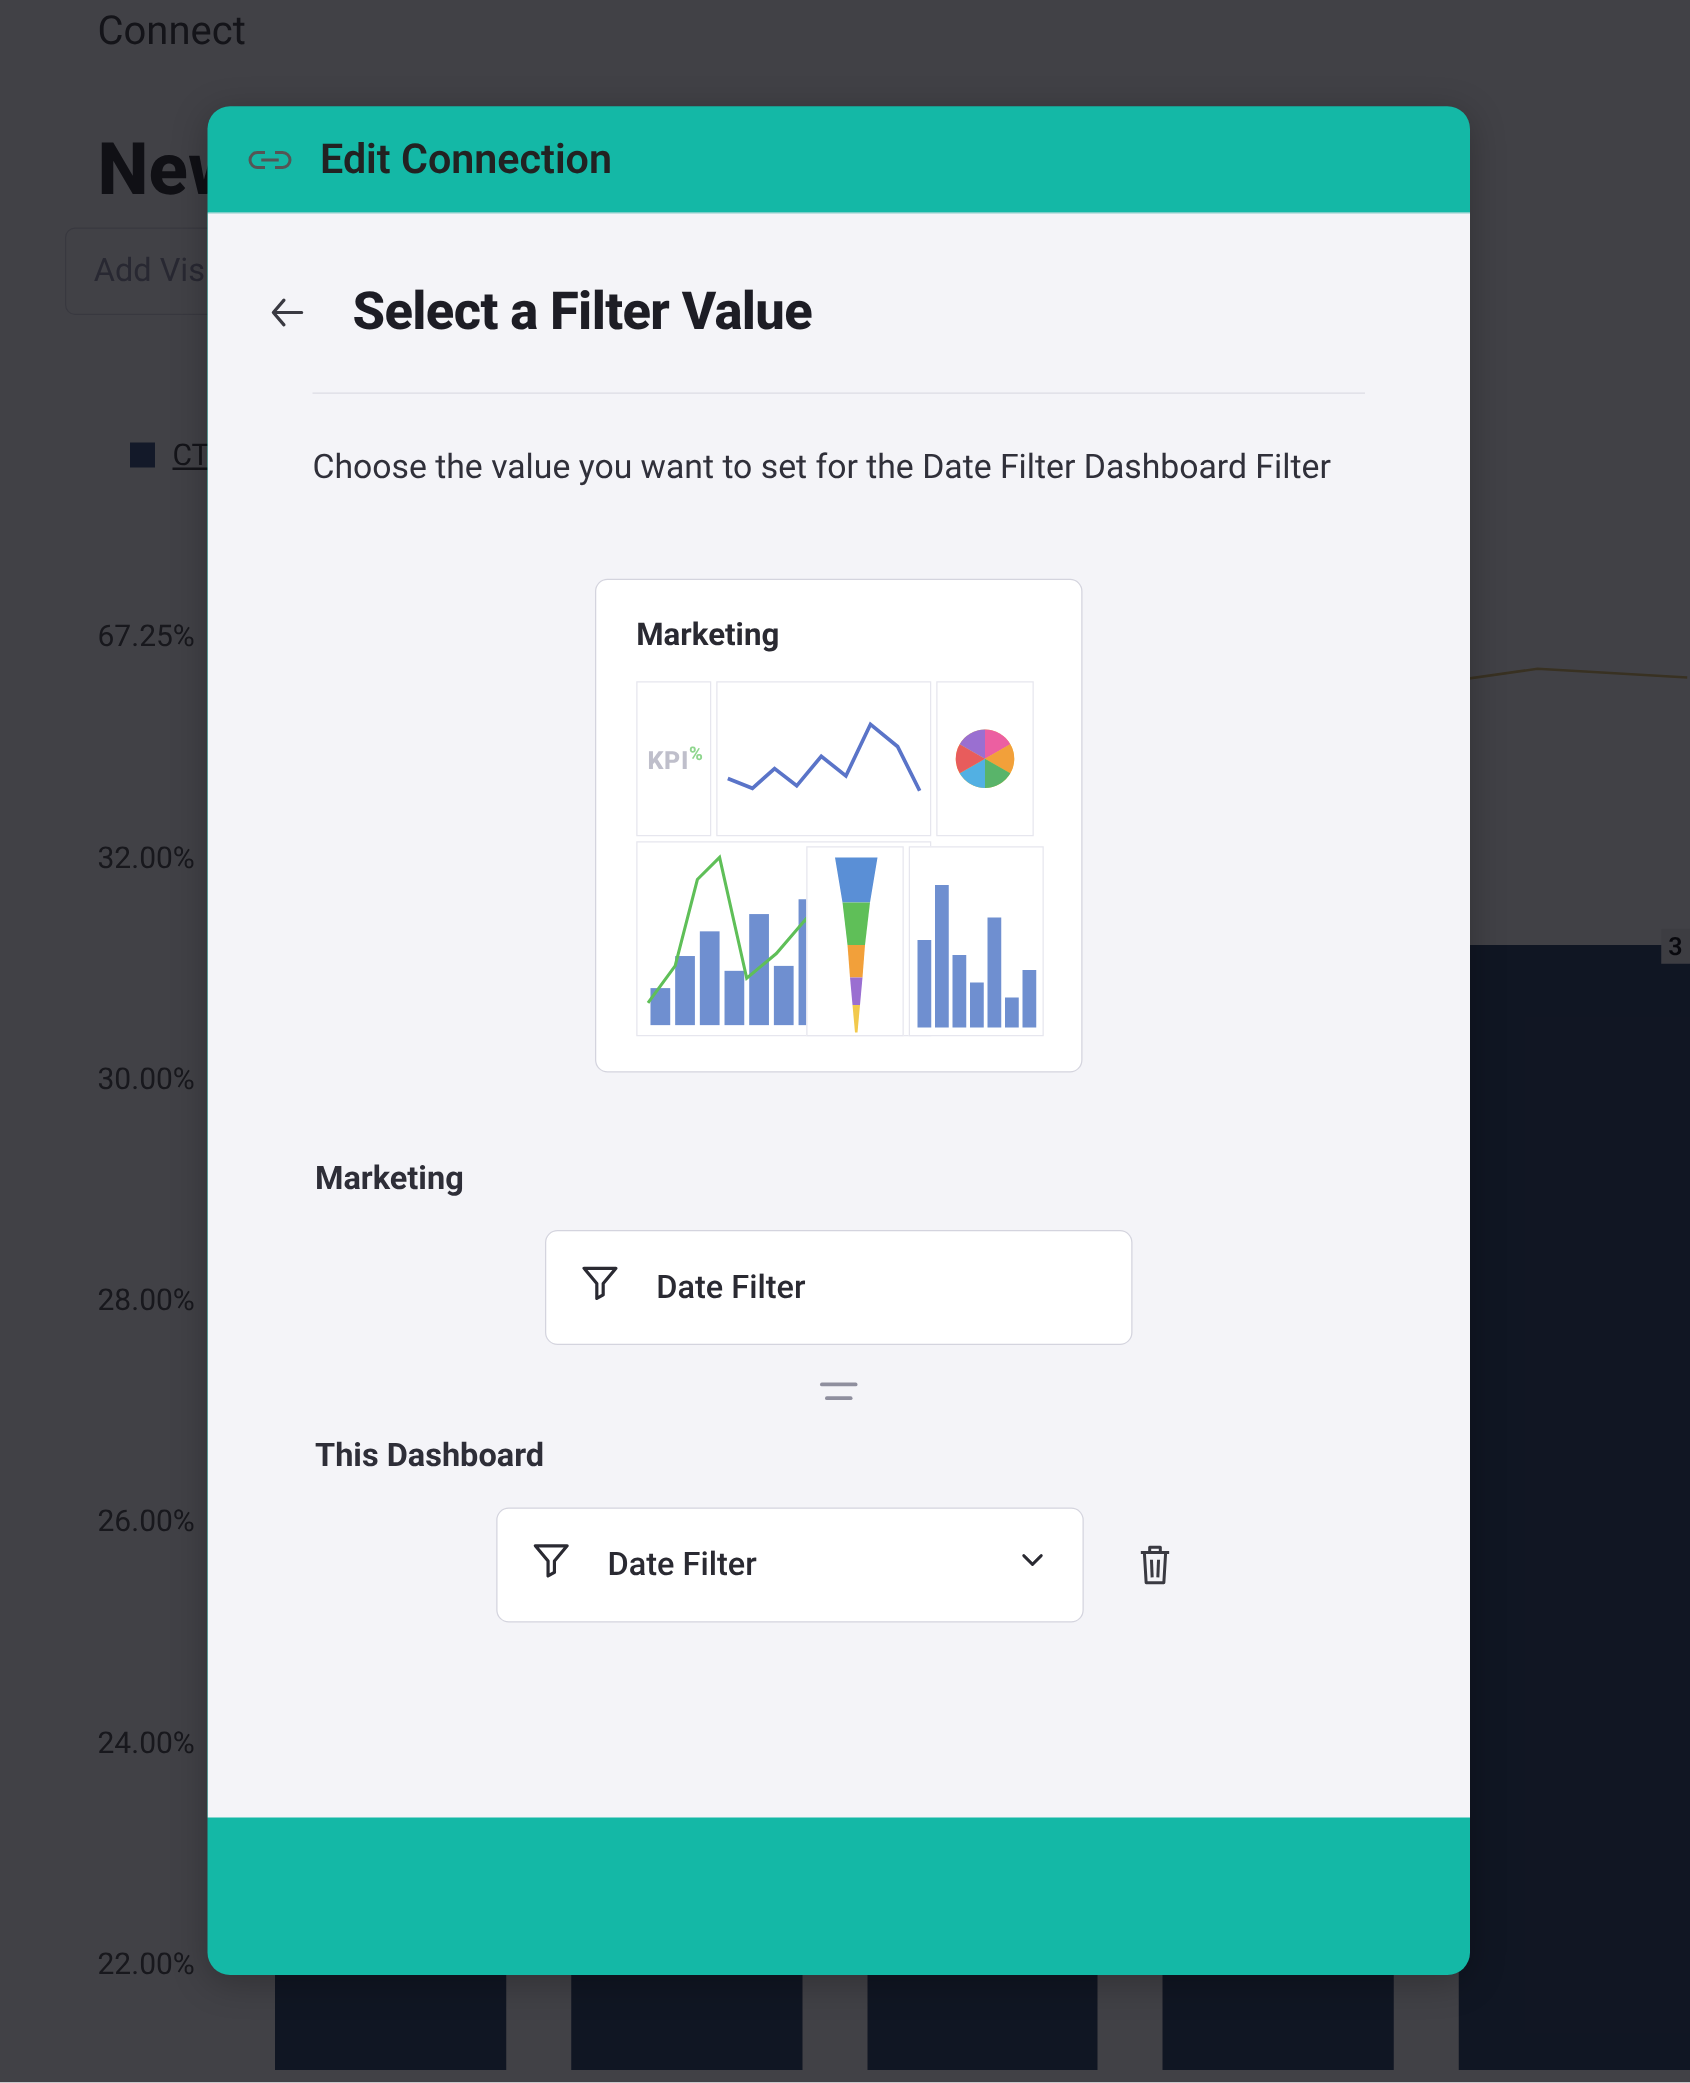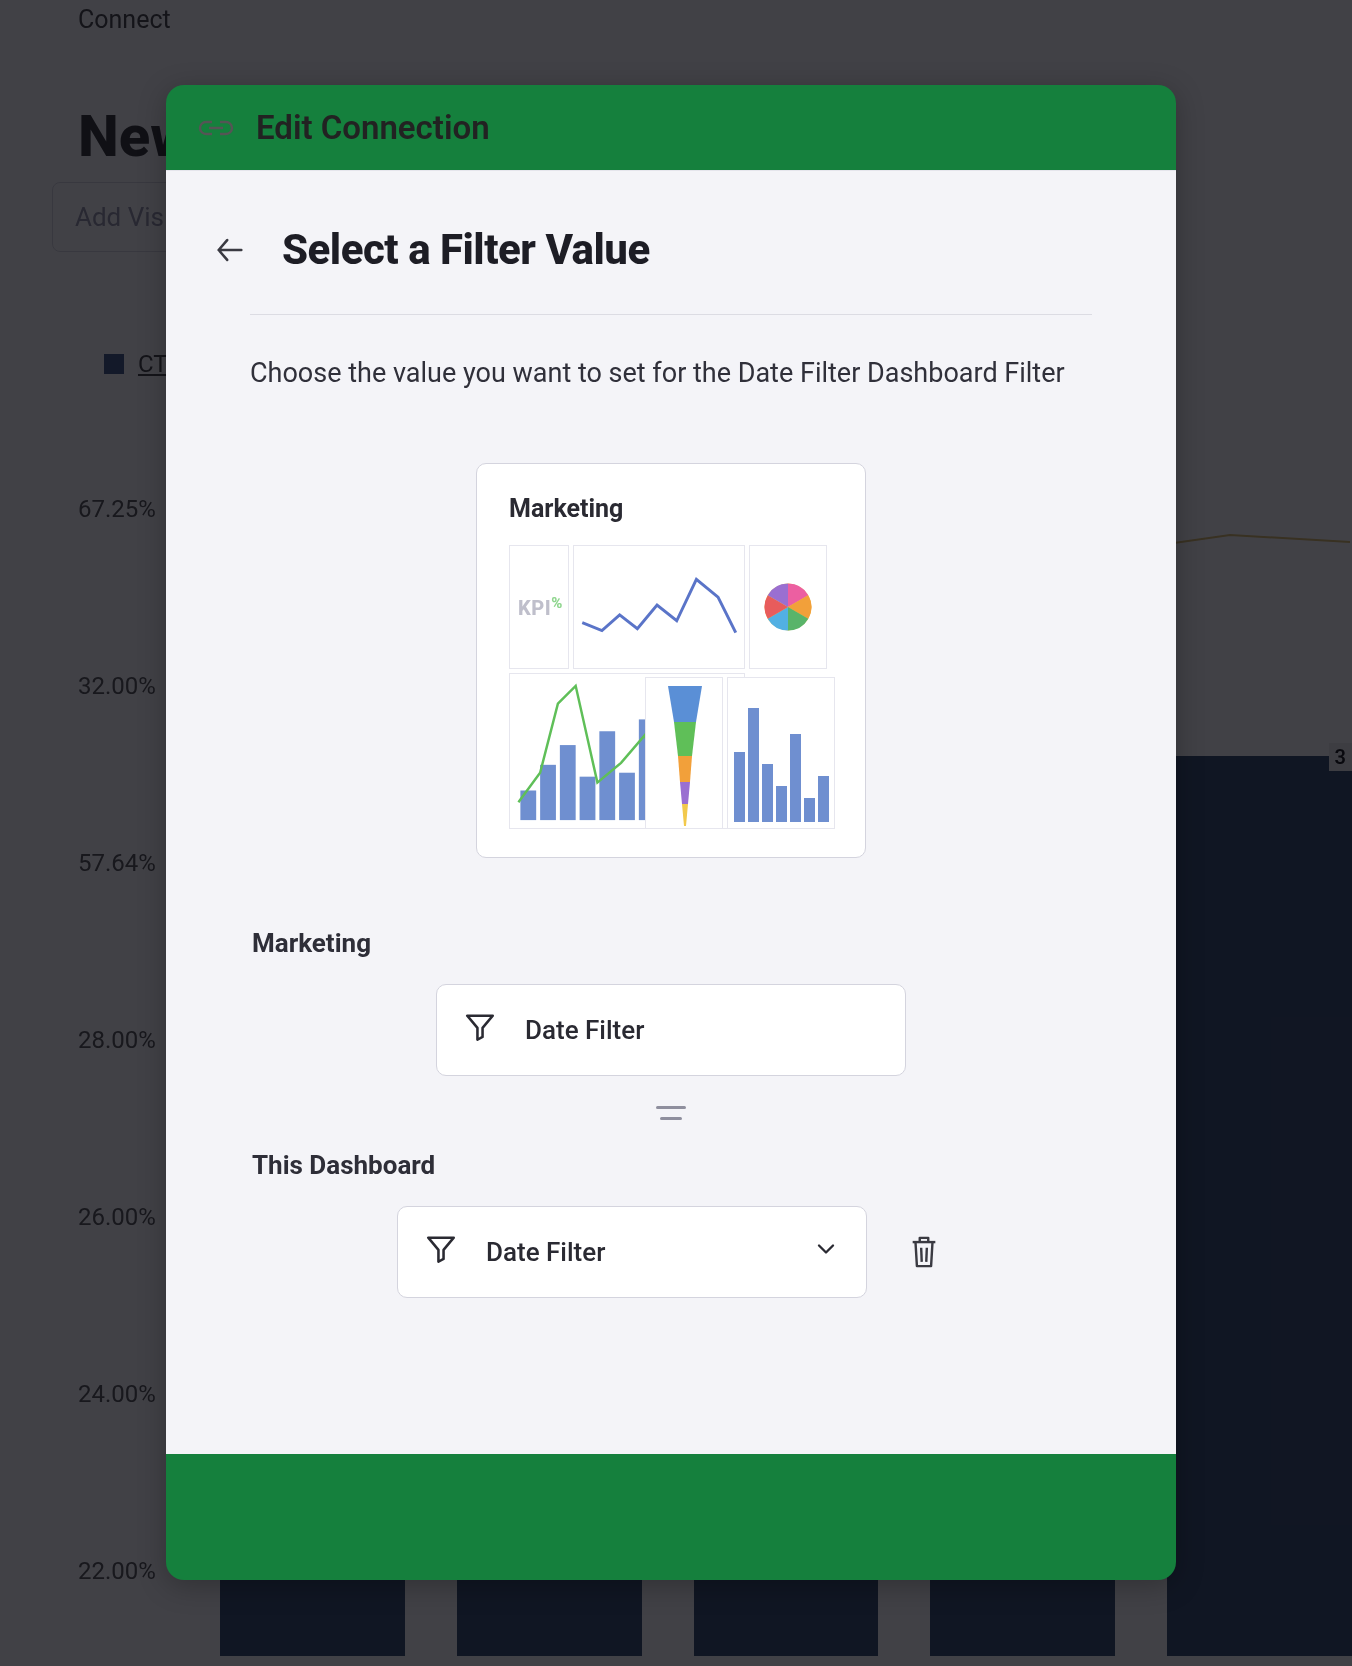--- a/index.html
+++ b/index.html
@@ -1,35 +1,35 @@
 <!DOCTYPE html>
 <html><head>
 <meta charset="utf-8">
 <style>
   * { box-sizing: border-box; margin: 0; padding: 0; font-family: -apple-system, BlinkMacSystemFont, "Segoe UI", Roboto, Helvetica, Arial, sans-serif; }
   html, body { width: 1352px; height: 1666px; overflow: hidden; }
   body { position: relative; background: #f5f5f7; }
 
   
   .bg-page { position: absolute; inset:0; background:#fff; }
-  .bg-connect { position:absolute; left:78px; top:5px; font-size:25px; color:#333; }
+  .bg-connect { position:absolute; left:78px; top:5px; font-size:32px; color:#333; }
   .bg-new { position:absolute; left:78px; top:102px; font-size:58px; font-weight:800; color:#222; }
   .bg-addvis { position:absolute; left:52px; top:182px; width:320px; height:70px; border:1.5px solid #d6d6de; background:#fff; border-radius:8px; display:flex; align-items:center; padding:0 22px; color:#8f8fa3; font-size:26px;}
   .bg-legend { position:absolute; left:104px; top:350px; display:flex; align-items:center; gap:14px; color:#333; font-size:24px;text-decoration:underline;}
   .bg-legend .sq { width:20px; height:20px; background:#2d4a7a; }
   .bg-axis { position:absolute; left:78px; top:495px; display:flex; flex-direction:column; gap:149px; color:#444; font-size:24px;}
   .bg-bars { position:absolute; left:200px; bottom:10px; right:0; height:850px; display:flex; align-items:flex-end; gap:52px; padding-left:20px;}
   .bg-bar { width:190px; background:#233b60;}
   .bg-line { position:absolute; left:190px; right:0; top:480px; height:120px; }
   .bg-tag { position:absolute; right:0; top:743px; background:#eee; padding:2px 6px; font-size:20px; font-weight:600; }
 
   .dim-overlay { position:absolute; inset:0; background:rgba(12,12,18,0.78); }
 
   
-  .modal { position:absolute; left:166px; top:85px; width:1010px; height:1495px; background:#15803d; border-radius:18px; overflow:hidden; box-shadow:0 6px 28px rgba(0,0,0,0.25);}
+  .modal { position:absolute; left:166px; top:85px; width:1010px; height:1495px; background:#14b8a6; border-radius:18px; overflow:hidden; box-shadow:0 6px 28px rgba(0,0,0,0.25);}
   .modal-header { height:86px; border-bottom:1px solid #e5e5ec; display:flex; align-items:center; gap:20px; padding:0 30px;}
   .modal-header .title { font-size:33px; font-weight:600; color:#222; }
   .link-icon svg { display:block; }
 
   .modal-body { background:#f4f4f8; height:calc(100% - 86px - 126px); padding:54px 42px 20px 42px; overflow:hidden;}
   .section-head { display:flex; align-items:center; gap:30px; margin-bottom:40px;}
   .back-btn { width:44px; height:44px; display:flex; align-items:center; justify-content:center; cursor:pointer;}
   .section-title { font-size:42px; font-weight:800; color:#1d1d25; letter-spacing:-0.5px;}
   .hr { height:1px; background:#dcdce3; margin:0 42px 40px 42px;}
   .body-inner { padding:0 42px; }
@@ -68,21 +68,21 @@
   <div class="bg-addvis">
     <span>Add Vis</span>
   </div>
   <div class="bg-legend">
     <div class="sq"></div>
     <span>CT</span>
   </div>
   <div class="bg-axis">
     <span>67.25%</span>
     <span>32.00%</span>
-    <span>57.64%</span>
+    <span>30.00%</span>
     <span>28.00%</span>
     <span>26.00%</span>
     <span>24.00%</span>
     <span>22.00%</span>
   </div>
   <svg class="bg-line" viewBox="0 0 1160 120" preserveAspectRatio="none">
     <path d="M0 65 L260 85 L520 50 L780 92 L1040 55 L1160 62" stroke="#d6b45a" stroke-width="2" fill="none"></path>
   </svg>
   <div class="bg-bars">
     <div class="bg-bar" style="height:310px"></div>

